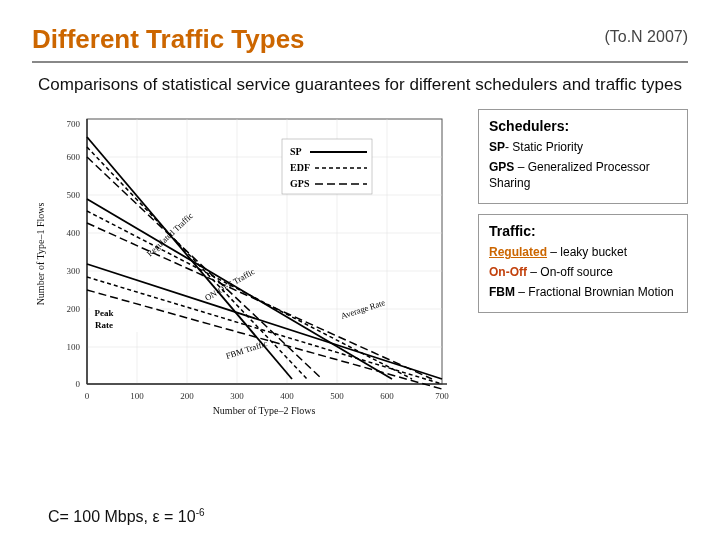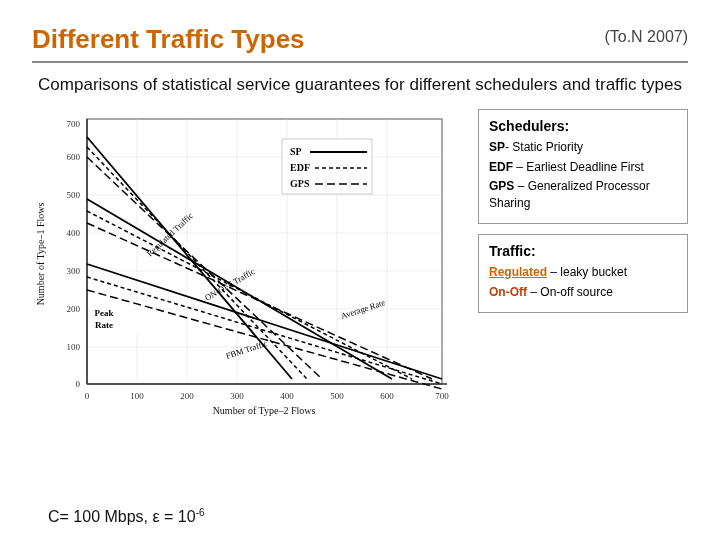--- a/index.html
+++ b/index.html
@@ -199,34 +199,34 @@
     </div>
 
     <div class="side-panel">
 
       <div class="info-box">
         <div class="info-box-title">Schedulers:</div>
         <div class="info-line">
           <span class="sp-label">SP</span><span>- Static Priority</span>
         </div>
         <div class="info-line">
-          <span class="edf-label">EDF</span><span> – Earliest Deadline First</span>
-        </div>
-        <div class="info-line">
           <span class="gps-label">GPS</span><span> – Generalized Processor Sharing</span>
         </div>
       </div>
 
       <div class="info-box">
         <div class="info-box-title">Traffic:</div>
         <div class="info-line">
           <span class="regulated-label">Regulated</span><span> – leaky bucket</span>
         </div>
         <div class="info-line">
           <span class="onoff-label">On-Off</span><span> – On-off source</span>
+        </div>
+        <div class="info-line">
+          <span class="fbm-label">FBM</span><span> – Fractional Brownian Motion</span>
         </div>
       </div>
     </div>
   </div>
 
   <div class="footer">
     <span>C= 100 Mbps,  ε = 10</span><sup>-6</sup>
   </div>
 </div>
 

